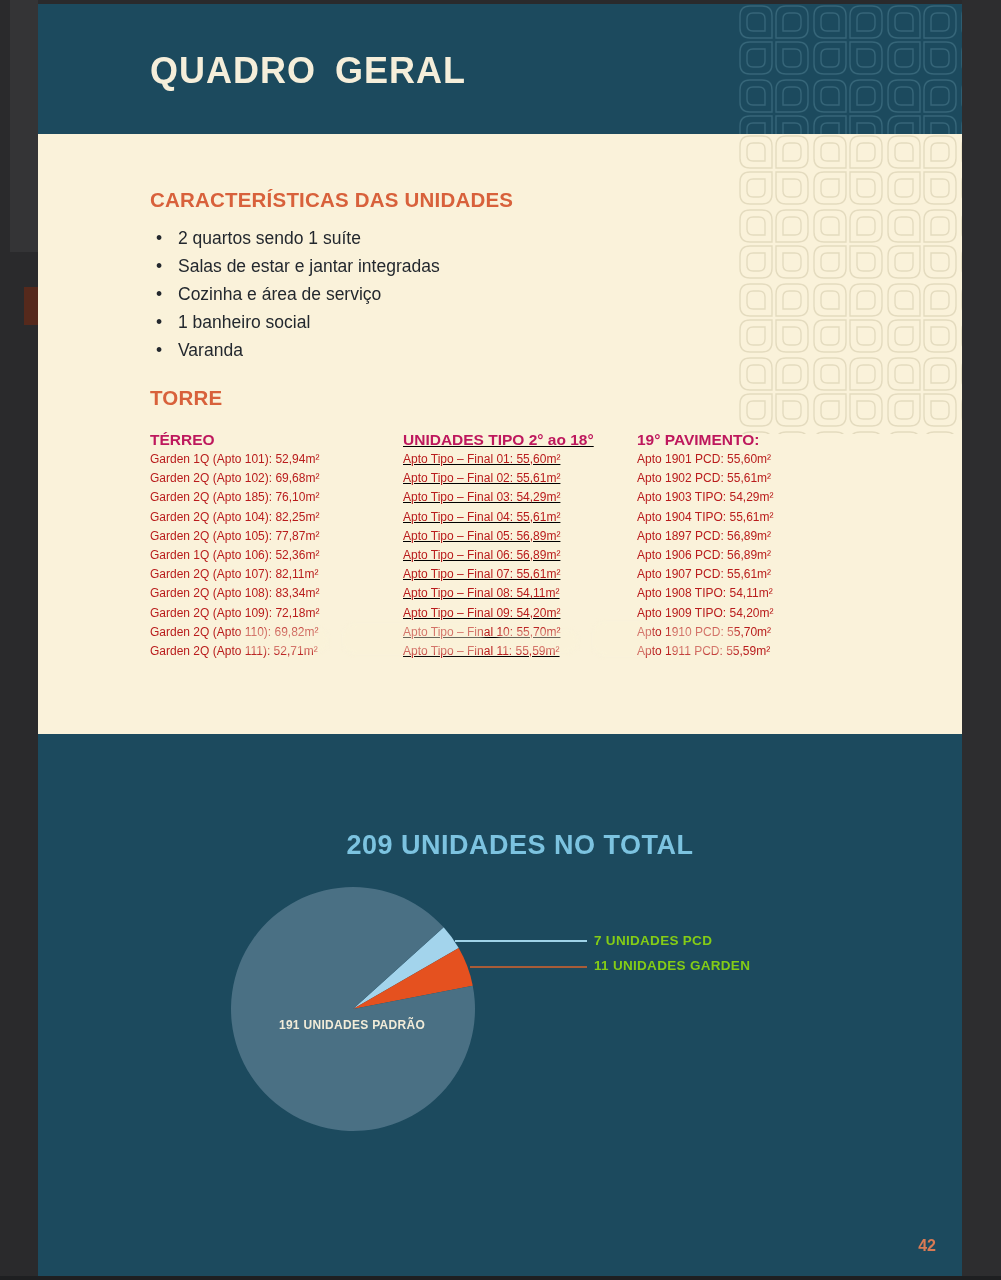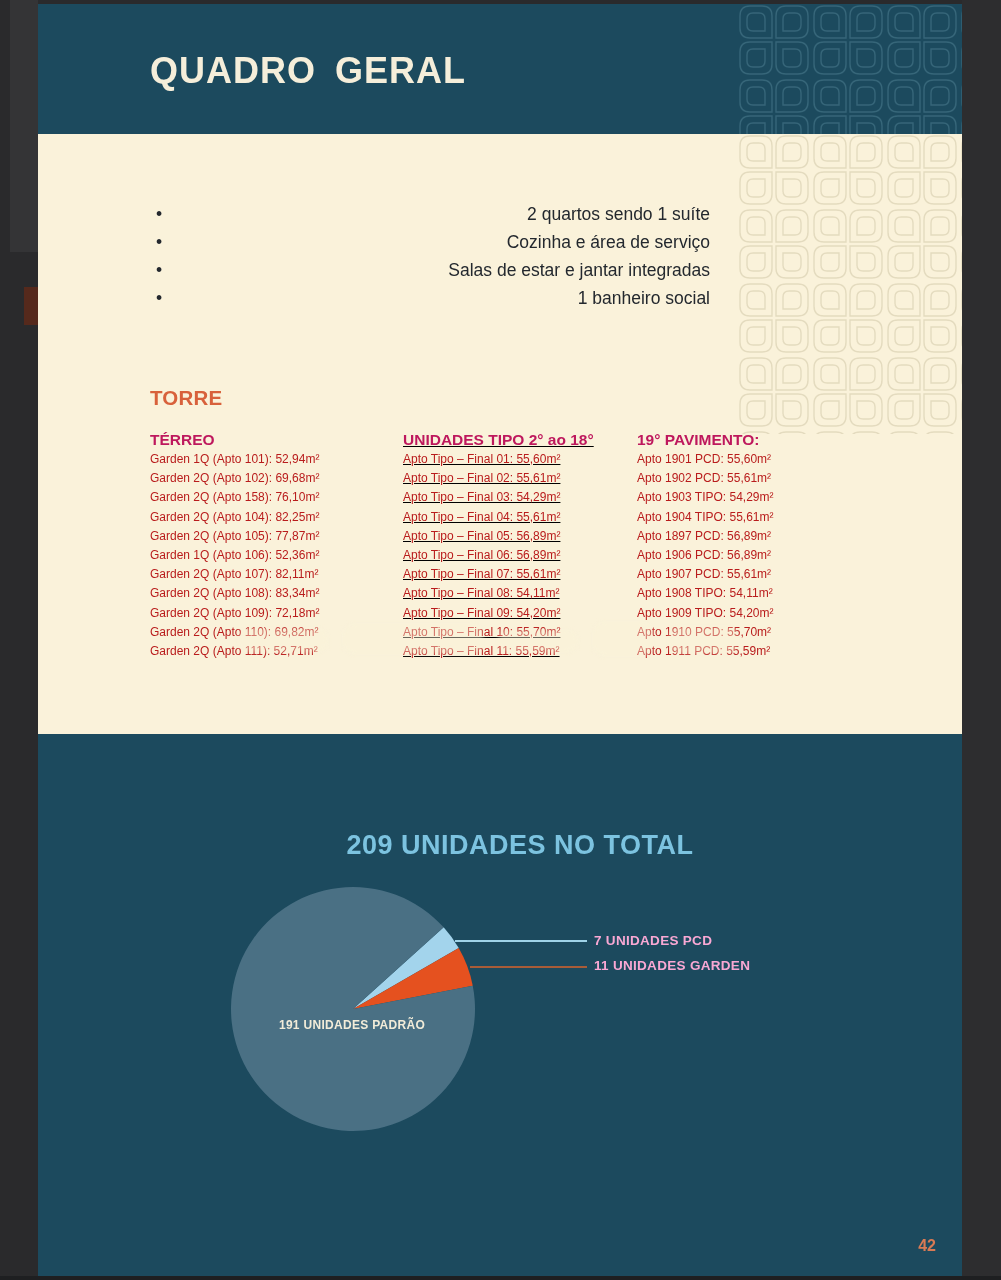--- a/index.html
+++ b/index.html
@@ -18,21 +18,21 @@
   .header{position:absolute;left:0;top:0;width:100%;height:130px;background:#1c4a5e;overflow:hidden;}
   .page-title{position:absolute;left:112px;top:46px;margin:0;font-size:36px;font-weight:800;
               letter-spacing:1px;color:#f5eeda;word-spacing:8px;}
 
   .content{position:absolute;left:0;top:130px;width:100%;height:600px;background:#faf2da;overflow:hidden;}
 
   .section-heading{margin:0;font-size:20.5px;font-weight:800;color:#d8613b;letter-spacing:0.2px;}
   .features{position:absolute;left:112px;top:54px;width:560px;}
   .features-list{margin-top:12px;}
   .feature-item{position:relative;padding-left:28px;font-size:17.5px;line-height:28px;
-                color:#23282e;font-weight:500;text-align:right;}
+                color:#23282e;font-weight:500;}
   .feature-item::before{content:"•";position:absolute;left:6px;color:#23282e;}
 
   .torre-heading{position:absolute;left:112px;top:252px;}
 
   .torre-table{position:absolute;left:0;top:296px;width:100%;}
   .col{position:absolute;top:0;}
   .col-terreo{left:112px;width:250px;}
   .col-tipo{left:365px;width:232px;text-decoration:underline;}
   .col-pav{left:599px;width:220px;}
   .col-header{font-size:15.5px;font-weight:800;color:#be185d;line-height:19px;margin-bottom:1px;}
@@ -49,21 +49,21 @@
   .wm5{left:430px;top:8px;width:70px;height:28px;}
 
   
   .chart-section{position:absolute;left:0;top:730px;width:100%;height:546px;background:#1c4a5e;overflow:hidden;}
   .chart-title{position:absolute;left:0;top:96px;width:100%;margin:0;text-align:center;
                font-size:27px;font-weight:800;letter-spacing:0.5px;color:#7cc3e0;padding-left:40px;}
   .pie-wrap{position:absolute;left:185px;top:145px;width:260px;height:260px;}
   .leader{position:absolute;height:0;border-top-style:solid;}
   .leader-pcd{left:417px;top:206px;width:132px;border-top-width:2px;border-top-color:#9fd3e8;}
   .leader-garden{left:432px;top:232px;width:117px;border-top-width:2.5px;border-top-color:#a85c38;}
-  .leader-label{position:absolute;font-size:13.5px;font-weight:800;color:#f9a8d4;letter-spacing:0.3px;
+  .leader-label{position:absolute;font-size:13.5px;font-weight:800;color:#84cc16;letter-spacing:0.3px;
                 white-space:nowrap;}
   .label-pcd{left:556px;top:199px;}
   .label-garden{left:556px;top:224px;}
   .pie-center-label{position:absolute;left:224px;top:282px;width:180px;text-align:center;
                     font-size:12px;font-weight:800;line-height:18px;color:#f2ecd9;letter-spacing:0.3px;}
   .page-number{position:absolute;right:26px;top:503px;font-size:16px;font-weight:800;color:#d97a54;}
 
   .pattern-layer{position:absolute;pointer-events:none;}
   .pat-header{left:700px;top:0;}
   .pat-content{left:700px;top:0;}
@@ -106,37 +106,39 @@
         <rect x="0" y="0" width="224" height="130" fill="url(#pat-teal)"></rect>
       </svg>
     </div>
 
     <div class="content">
       <svg class="pattern-layer pat-content" width="224" height="300">
         <rect x="0" y="0" width="224" height="300" fill="url(#pat-cream)"></rect>
       </svg>
 
       <div class="features">
+        <h2 class="section-heading">CARACTERÍSTICAS DAS UNIDADES</h2>
         <div class="features-list">
             <div class="feature-item">2 quartos sendo 1 suíte</div>
+            <div class="feature-item">Salas de estar e jantar integradas</div>
             <div class="feature-item">Cozinha e área de serviço</div>
-            <div class="feature-item">Salas de estar e jantar integradas</div>
             <div class="feature-item">1 banheiro social</div>
+            <div class="feature-item">Varanda</div>
           </div>
       </div>
 
       <h2 class="section-heading torre-heading">TORRE</h2>
 
       <div class="torre-table">
         <div class="col col-terreo">
           <div class="col-header">TÉRREO</div>
           <div>
               <div class="table-row">Garden 1Q (Apto 101): 52,94m²</div>
               <div class="table-row">Garden 2Q (Apto 102): 69,68m²</div>
-              <div class="table-row">Garden 2Q (Apto 158): 76,10m²</div>
+              <div class="table-row">Garden 2Q (Apto 185): 76,10m²</div>
               <div class="table-row">Garden 2Q (Apto 104): 82,25m²</div>
               <div class="table-row">Garden 2Q (Apto 105): 77,87m²</div>
               <div class="table-row">Garden 1Q (Apto 106): 52,36m²</div>
               <div class="table-row">Garden 2Q (Apto 107): 82,11m²</div>
               <div class="table-row">Garden 2Q (Apto 108): 83,34m²</div>
               <div class="table-row">Garden 2Q (Apto 109): 72,18m²</div>
               <div class="table-row">Garden 2Q (Apto 110): 69,82m²</div>
               <div class="table-row">Garden 2Q (Apto 111): 52,71m²</div>
             </div>
         </div>

